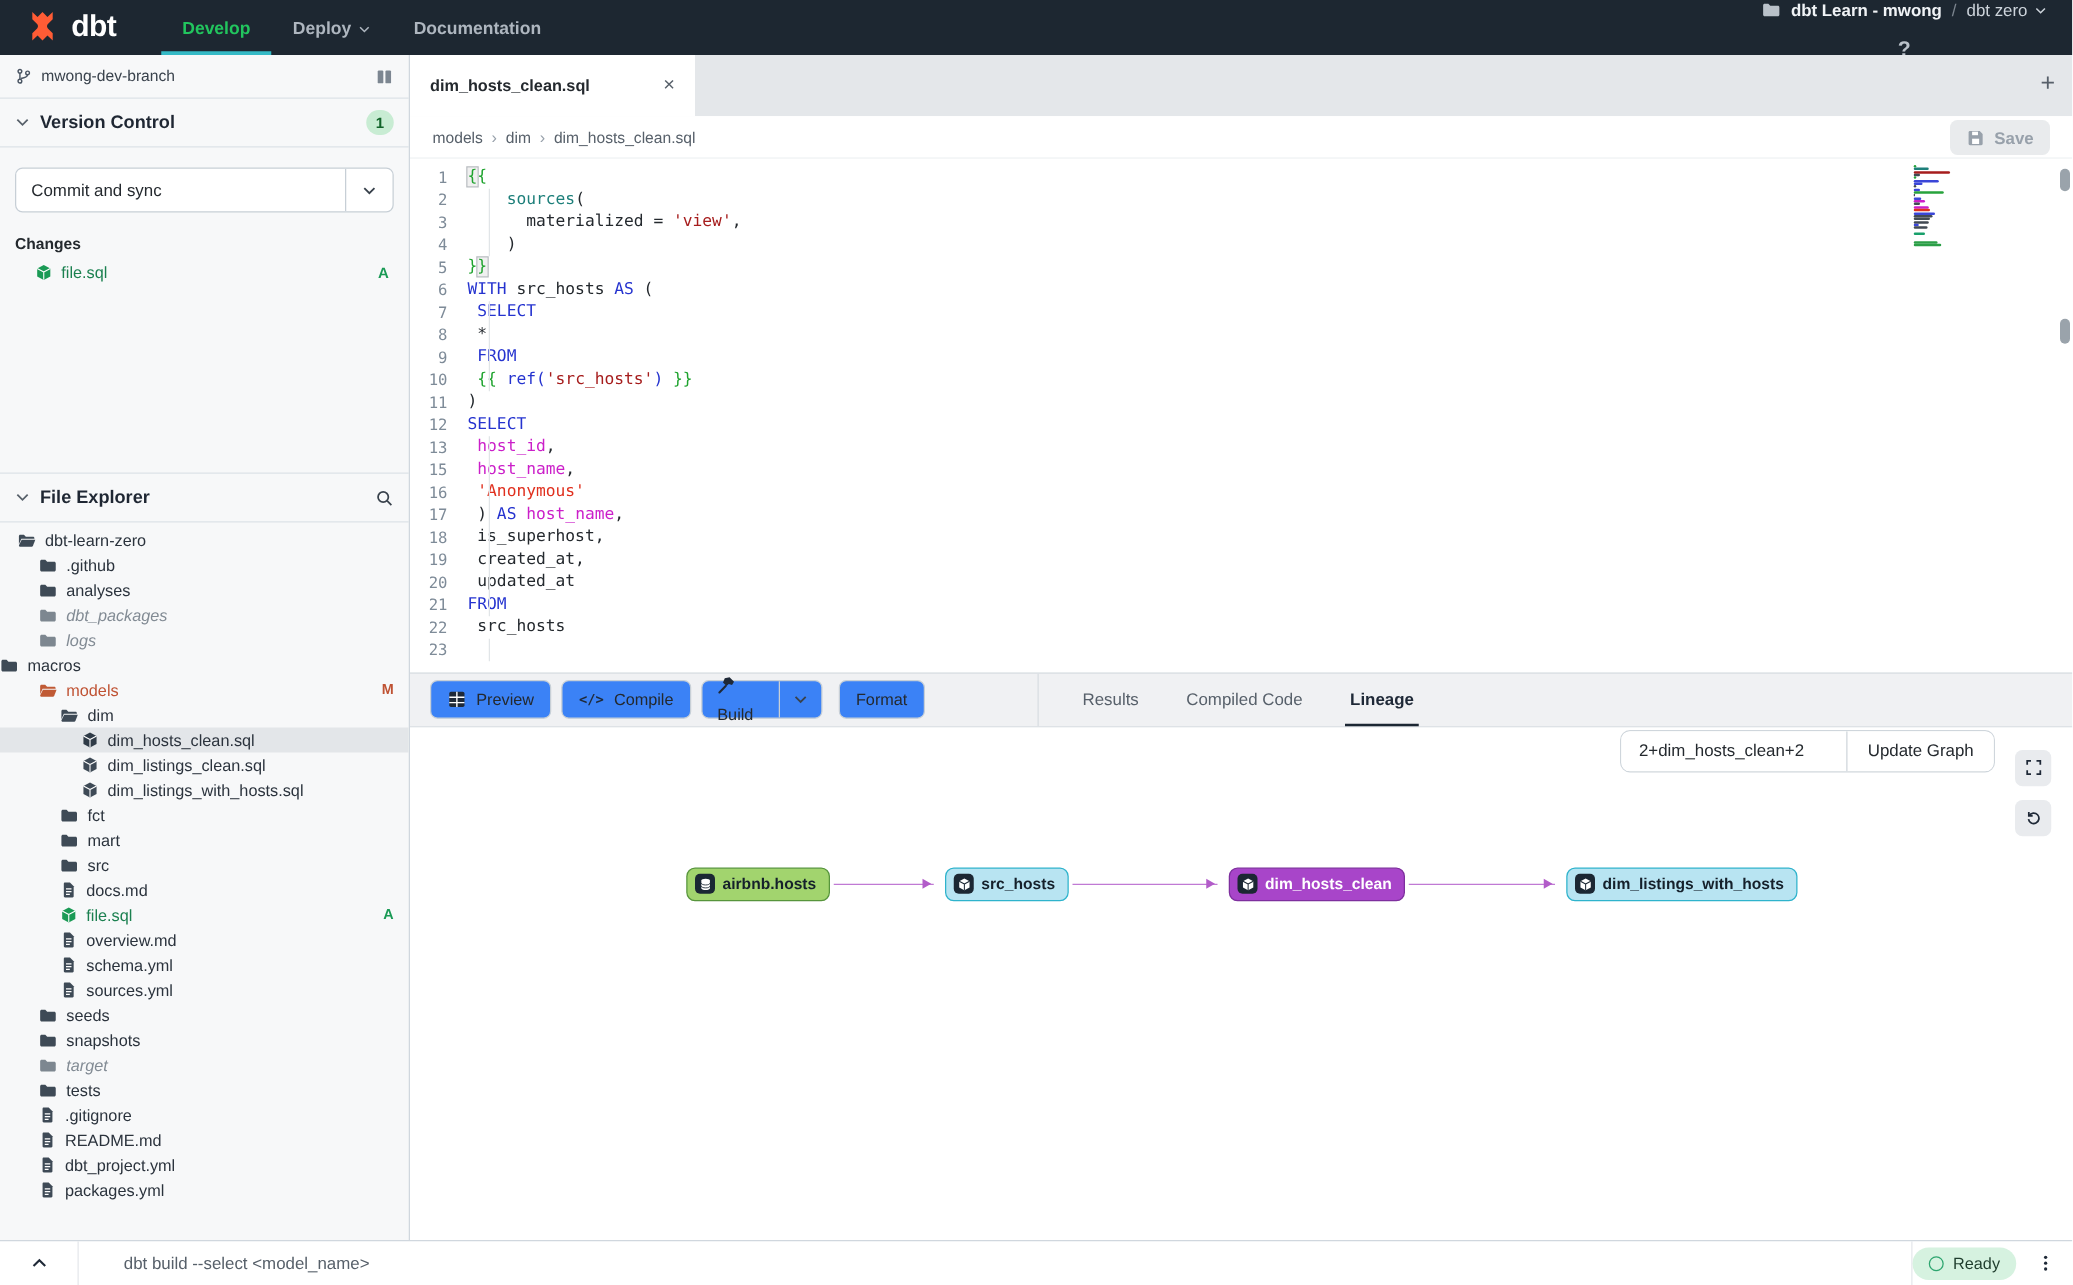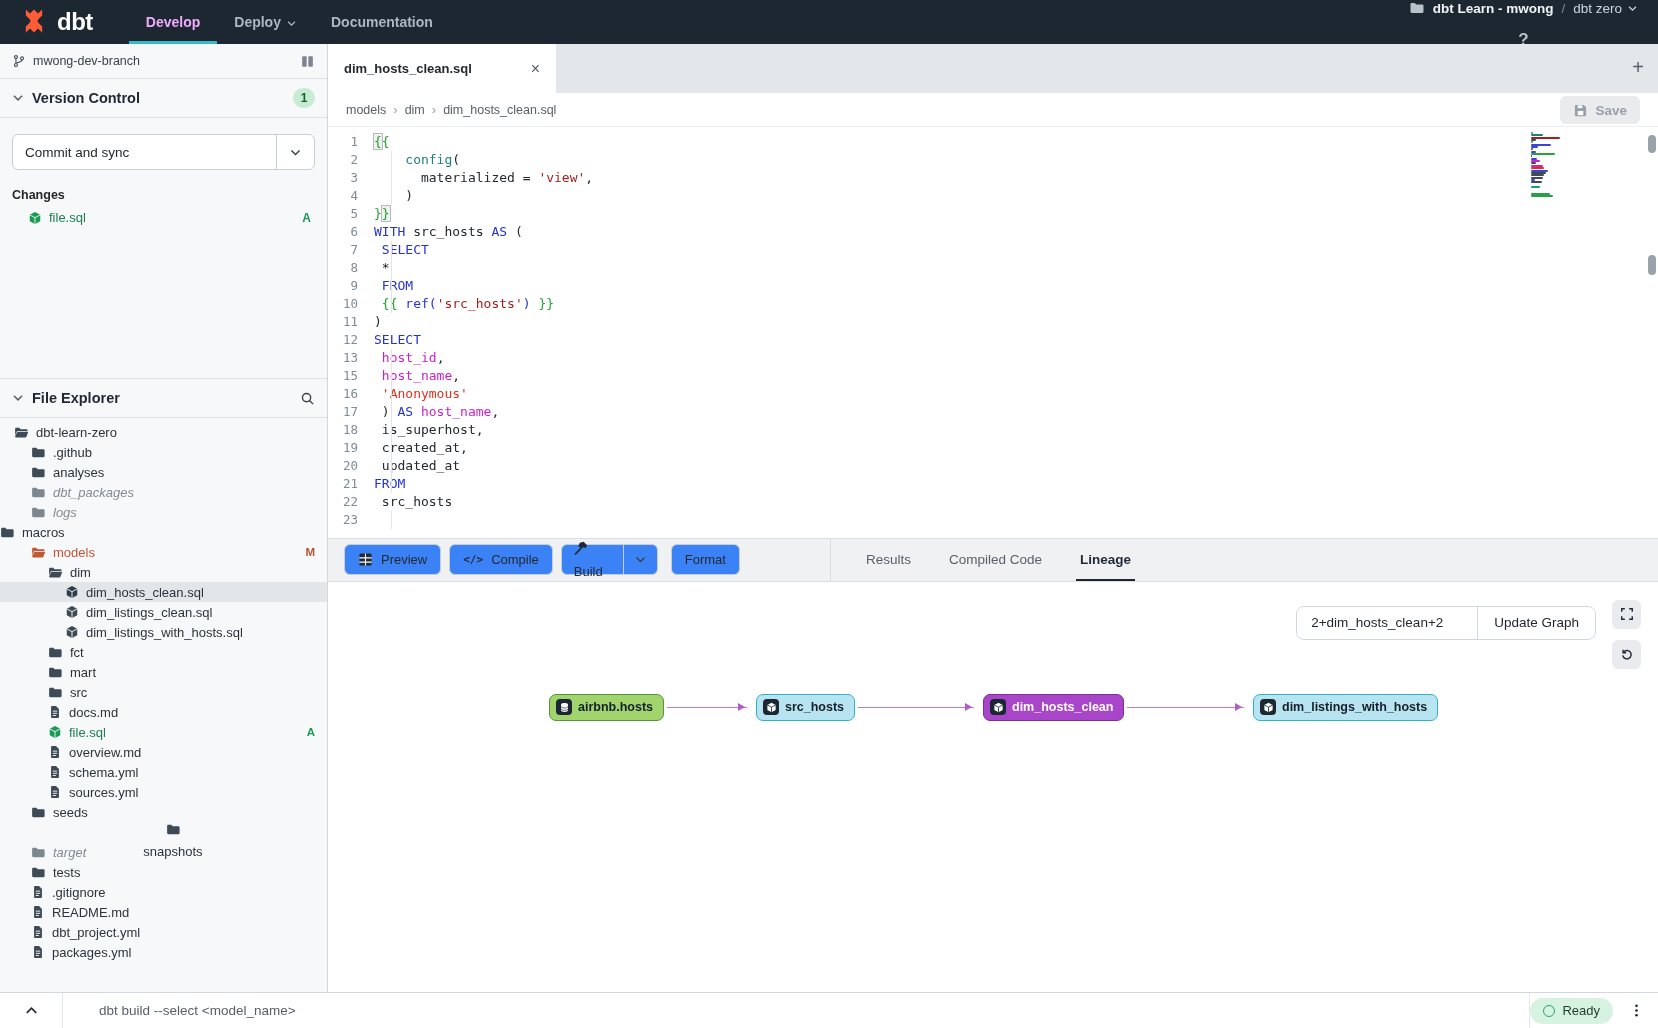--- a/index.html
+++ b/index.html
@@ -6,21 +6,21 @@
   html,body { width:1658px; height:1028px; font-family:"Liberation Sans", sans-serif; background:#fff; }
   .screen { position:relative; width:1658px; height:1028px; overflow:hidden; background:#fff; }
 
   
   .topnav { height:44px; background:#1d2731; display:flex; align-items:stretch; color:#c9d1d9; }
   .brand { display:flex; align-items:center; gap:7px; padding:0 18px 0 20px; }
   .brand-logo { width:30px; height:30px; display:flex; }
   .brand-name { color:#fff; font-weight:bold; font-size:24px; letter-spacing:-0.5px; }
   .nav-items { display:flex; align-items:stretch; margin-left:18px; }
   .nav-item { display:flex; align-items:center; gap:5px; padding:0 17px; font-size:14px; font-weight:600; color:#aeb6bf; cursor:pointer; border-bottom:3px solid transparent; padding-top:3px; }
-  .nav-item.active { color:#f0abfc; border-bottom-color:#35bac6; }
+  .nav-item.active { color:#22c55e; border-bottom-color:#35bac6; }
   .nav-item svg { margin-top:2px; }
   .nav-right { margin-left:auto; display:flex; align-items:center; gap:14px; padding-right:20px;flex-direction:column; }
   .nav-project { display:flex; align-items:center; gap:8px; font-size:13.5px; }
   .nav-project .proj { color:#f0f3f6; font-weight:bold; }
   .nav-project .sep { color:#7d8690; }
   .nav-project .env { color:#cdd4db; display:flex; align-items:center; gap:5px; }
   .icon-btn { color:#b9c1c9; font-size:17px; font-weight:bold; cursor:pointer; display:flex; align-items:center; }
   .gear { font-size:20px; }
 
   
@@ -83,21 +83,21 @@
   .tool-btn.split .seg-main { display:flex; align-items:flex-start; gap:8px; padding:0 12px;flex-direction:column; }
   .tool-btn.split .seg-caret { border-left:1px solid #c7cfd6; height:100%; display:flex; align-items:center; padding:0 10px; color:#39424c; }
   .tool-btn .code-glyph { font-family:"DejaVu Sans Mono", monospace; font-size:11px; font-weight:bold; color:#1f2937; }
   .fmt-gap { width:5px; }
   .panel-divider { position:absolute; left:502px; top:0; bottom:0; width:1px; background:#d8dde2; }
   .panel-tabs { position:absolute; left:520px; top:0; bottom:0; display:flex; align-items:center; gap:38px; padding-left:18px; }
   .panel-tab { font-size:13.5px; color:#57606a; cursor:pointer; position:relative; height:100%; display:flex; align-items:center; }
   .panel-tab.active { color:#1f2937; font-weight:bold; }
   .panel-tab.active::after { content:""; position:absolute; left:-4px; right:-4px; bottom:0; height:2px; background:#1c2733; }
   .lineage { flex:1; position:relative; background:#fff; }
-  .selector-group { position:absolute; top:24px; right:62px; display:flex; height:34px; border:1px solid #cfd6dc; border-radius:8px; background:#fff; overflow:hidden; }
+  .selector-group { position:absolute; top:2px; right:62px; display:flex; height:34px; border:1px solid #cfd6dc; border-radius:8px; background:#fff; overflow:hidden; }
   .selector-input { width:180px; border:none; outline:none; padding:0 14px; font-size:13.5px; color:#24292e; font-family:"Liberation Sans", sans-serif; }
   .update-btn { border-left:1px solid #cfd6dc; display:flex; align-items:center; padding:0 16px; font-size:13.5px; color:#24292e; cursor:pointer; background:#fff; }
   .sq-btn { position:absolute; right:17px; width:29px; height:29px; background:#e9ebee; border-radius:6px; display:flex; align-items:center; justify-content:center; color:#1f2937; cursor:pointer; }
   .sq-btn.expand { top:18px; } .sq-btn.rotate { top:58px; }
   .graph { position:absolute; inset:0; }
   .lin-node { position:absolute; top:112px; height:27px; display:inline-flex; align-items:center; gap:6px; padding:0 10px 0 6px; border-radius:7px; font-size:12.5px; font-weight:bold; color:#15202b; cursor:pointer; white-space:nowrap; }
   .lin-node .nicon { width:16px; height:16px; border-radius:4px; background:#1b2733; display:flex; align-items:center; justify-content:center; }
   .lin-node.source { background:#a2d46e; border:1.5px solid #57953c; }
   .lin-node.model { background:#b8e4f2; border:1.5px solid #2eb3cc; }
   .lin-node.model-selected { background:#a845c9; border:1.5px solid #7e2f9e; color:#fff; }
@@ -398,21 +398,21 @@
             <span class="lbl">sources.yml</span>
           </div>
           <div class="tree-row " style="padding-left: 31px;">
             <span style="display: flex; color: rgb(62, 74, 86);">
               <svg viewBox="0 0 16 16" width="15" height="15">
                 <path d="M1.2 4.3c0-.7.6-1.3 1.3-1.3h3.1l1.6 1.6h6c.7 0 1.3.6 1.3 1.3v5.8c0 .7-.6 1.3-1.3 1.3h-10.7c-.7 0-1.3-.6-1.3-1.3z" fill="currentColor"></path>
               </svg>
             </span>
             <span class="lbl">seeds</span>
           </div>
-          <div class="tree-row " style="padding-left: 31px; flex-direction: column;">
+          <div class="tree-row " style="padding-left: 31px;">
             <span style="display: flex; color: rgb(62, 74, 86);">
               <svg viewBox="0 0 16 16" width="15" height="15">
                 <path d="M1.2 4.3c0-.7.6-1.3 1.3-1.3h3.1l1.6 1.6h6c.7 0 1.3.6 1.3 1.3v5.8c0 .7-.6 1.3-1.3 1.3h-10.7c-.7 0-1.3-.6-1.3-1.3z" fill="currentColor"></path>
               </svg>
             </span>
             <span class="lbl">snapshots</span>
           </div>
           <div class="tree-row muted" style="padding-left: 31px;">
             <span style="display: flex; color: rgb(125, 135, 144);">
               <svg viewBox="0 0 16 16" width="15" height="15">
@@ -494,21 +494,21 @@
       </div>
 
       <div class="editor">
         <div class="code-scroll" id="code-lines">
             <div class="code-line">
               <span class="ln">1</span>
               <span class="lc"><span class="tk-j tk-bm">{</span><span class="tk-j">{</span></span>
             </div>
             <div class="code-line">
               <span class="ln">2</span>
-              <span class="lc"><span class="tk-p">    </span><span class="tk-fn">config</span><span class="tk-p">(</span></span>
+              <span class="lc"><span class="tk-p">    </span><span class="tk-fn">sources</span><span class="tk-p">(</span></span>
             </div>
             <div class="code-line">
               <span class="ln">3</span>
               <span class="lc"><span class="tk-p">      materialized = </span><span class="tk-s">'view'</span><span class="tk-p">,</span></span>
             </div>
             <div class="code-line">
               <span class="ln">4</span>
               <span class="lc"><span class="tk-p">    )</span></span>
             </div>
             <div class="code-line">

